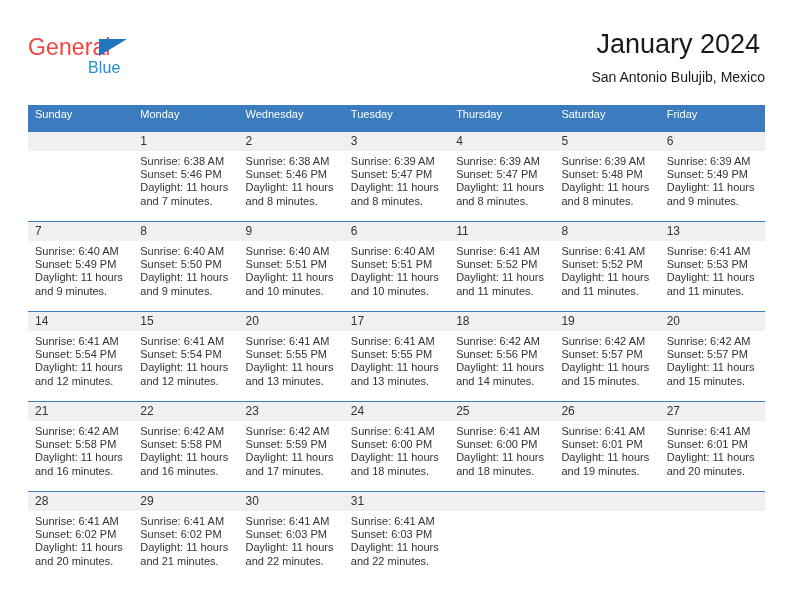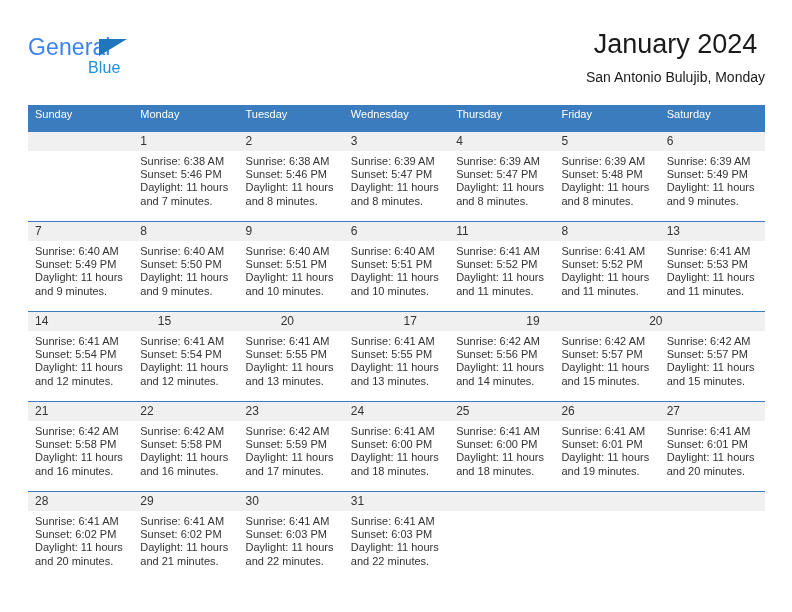--- a/index.html
+++ b/index.html
@@ -35,21 +35,21 @@
     top: 6px;
     width: 260px;
     height: 56px;
   }
   .brand-general {
     position: absolute;
     left: 0;
     top: 0;
     font-size: 23px;
     letter-spacing: 0.1px;
-    color: #3b82f6;
+    color: #ef4444;
     font-family: "Liberation Sans", sans-serif;
     line-height: 26px;
   }
   .brand-triangle {
     position: absolute;
     left: 71px;
     top: 5px;
     width: 0;
     height: 0;
     border-top: 0 solid transparent;
@@ -154,35 +154,35 @@
   <div class="header">
 
     <div class="brand">
       <span class="brand-general">General</span>
       <span class="brand-triangle"></span>
       <span class="brand-blue">Blue</span>
     </div>
 
     <div class="titles">
       <div class="cal-title">January 2024</div>
-      <div class="cal-subtitle">San Antonio Bulujib, Monday</div>
+      <div class="cal-subtitle">San Antonio Bulujib, Mexico</div>
     </div>
 
   </div>
 
   <div class="calendar">
 
     <div class="weekday-header">
       <div class="weekday-cell">Sunday</div>
       <div class="weekday-cell">Monday</div>
+      <div class="weekday-cell">Wednesday</div>
       <div class="weekday-cell">Tuesday</div>
-      <div class="weekday-cell">Wednesday</div>
       <div class="weekday-cell">Thursday</div>
+      <div class="weekday-cell">Saturday</div>
       <div class="weekday-cell">Friday</div>
-      <div class="weekday-cell">Saturday</div>
     </div>
 
     <div class="week-row">
       <div class="daynum-strip">
         <div class="daynum"></div>
         <div class="daynum">1</div>
         <div class="daynum">2</div>
         <div class="daynum">3</div>
         <div class="daynum">4</div>
         <div class="daynum">5</div>
@@ -289,20 +289,21 @@
         </div>
       </div>
     </div>
 
     <div class="week-row">
       <div class="daynum-strip">
         <div class="daynum">14</div>
         <div class="daynum">15</div>
         <div class="daynum">20</div>
         <div class="daynum">17</div>
+        <div class="daynum">18</div>
         <div class="daynum">19</div>
         <div class="daynum">20</div>
       </div>
       <div class="detail-strip">
         <div class="detail-cell">
           <div class="detail-line">Sunrise: 6:41 AM</div>
           <div class="detail-line">Sunset: 5:54 PM</div>
           <div class="detail-line">Daylight: 11 hours</div>
           <div class="detail-line">and 12 minutes.</div>
         </div>

